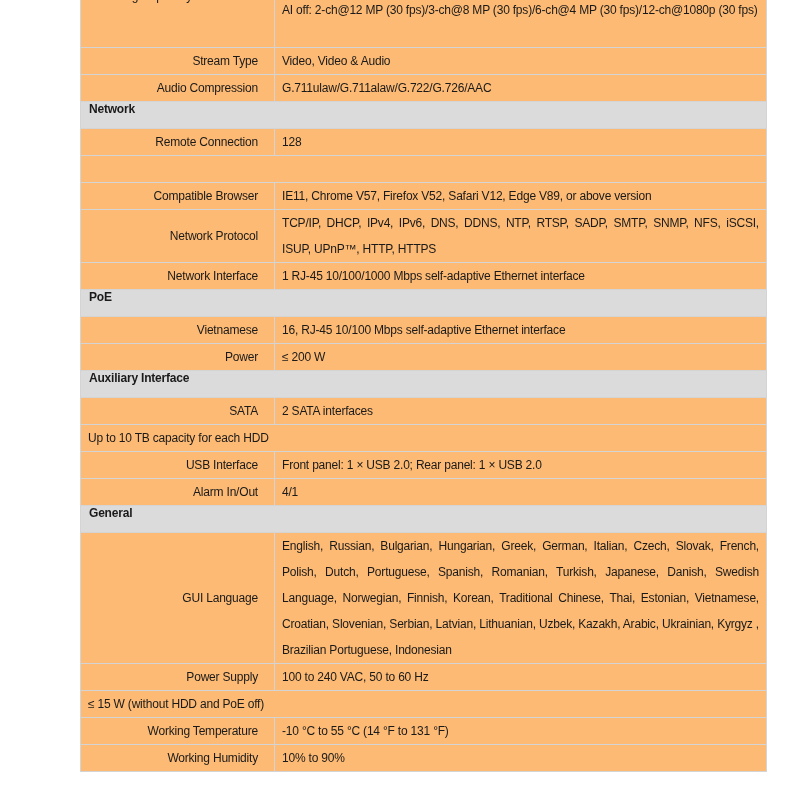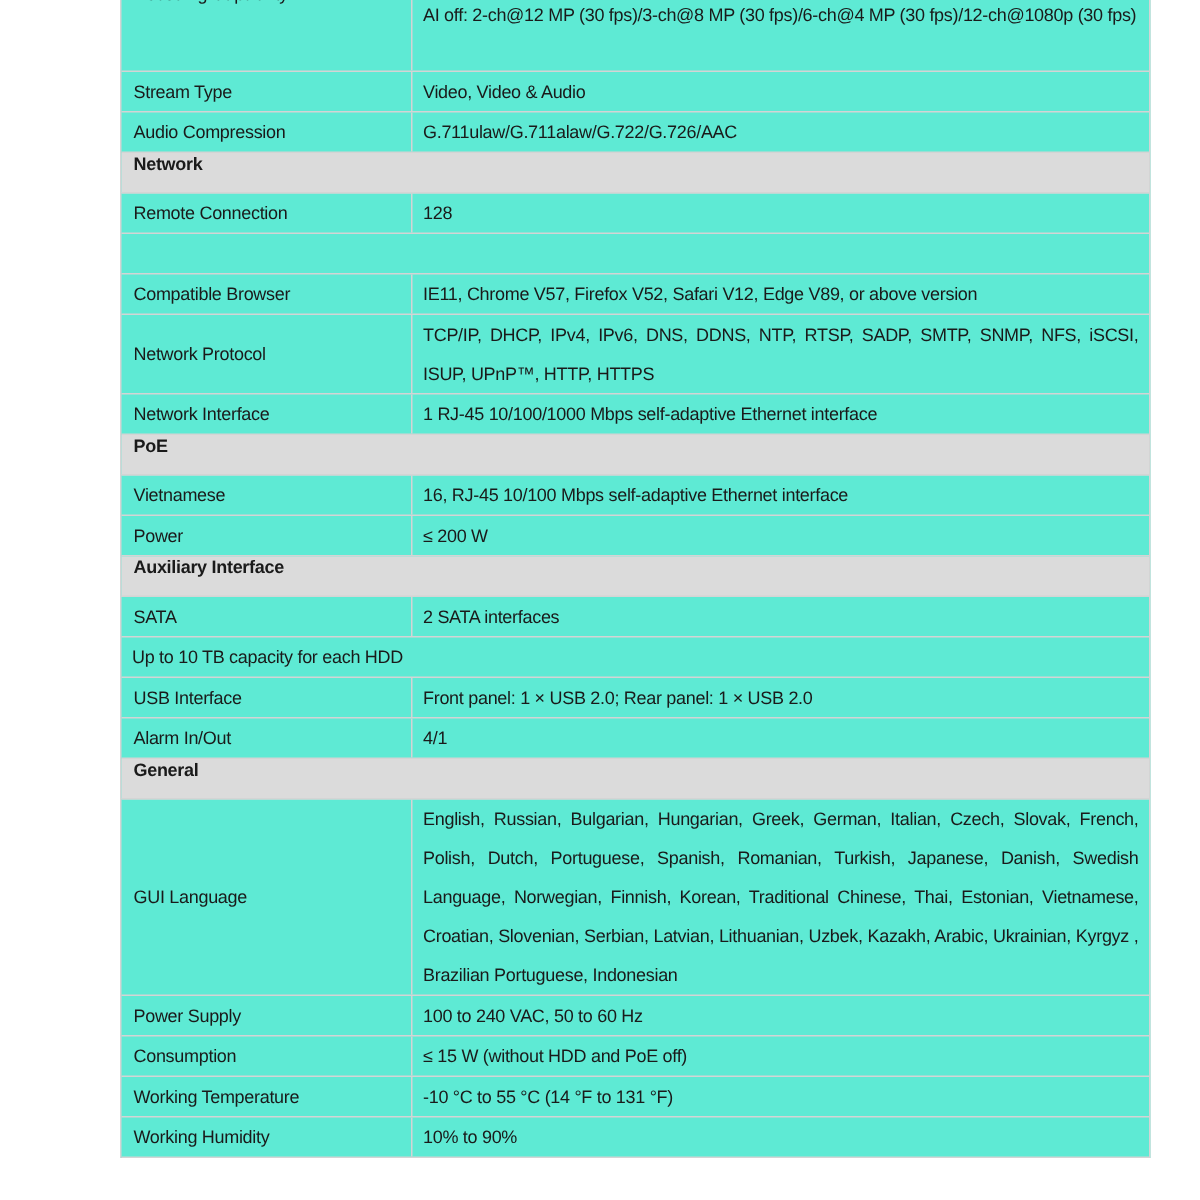--- a/index.html
+++ b/index.html
@@ -13,34 +13,35 @@
     width:800px;height:800px;overflow:hidden;background:var(--page-bg);
     font-family:"Liberation Sans","DejaVu Sans",sans-serif;
     font-size:12px;letter-spacing:-0.2px;color:var(--text);
     position:relative;
   }
   .spec-table{
     position:absolute;left:80px;top:0;width:687px;
     border-left:1px solid var(--border);
     border-right:1px solid var(--border);
     box-sizing:border-box;
-    background:#5eead4;
+    background:#fdba74;
   }
   .row{
     display:flex;
     border-bottom:1px solid var(--border);
     box-sizing:border-box;
     min-height:27px;
   }
   .row .label{
     flex:0 0 194px;width:194px;box-sizing:border-box;
     border-right:1px solid var(--border);
     display:flex;align-items:center;
     padding-left:8px;padding-right:16px;
     line-height:15px;
+    justify-content:flex-end;
   }
   .row .value{
     flex:1;min-width:0;box-sizing:border-box;
     padding:0 7px;
     line-height:26px;
   }
   .row.multi .value{
     text-align:justify;
   }
   .section-row{
@@ -165,23 +166,20 @@
       </div>
       <div class="value">English, Russian, Bulgarian, Hungarian, Greek, German, Italian, Czech, Slovak, French, Polish, Dutch, Portuguese, Spanish, Romanian, Turkish, Japanese, Danish, Swedish Language, Norwegian, Finnish, Korean, Traditional Chinese, Thai, Estonian, Vietnamese, Croatian, Slovenian, Serbian, Latvian, Lithuanian, Uzbek, Kazakh, Arabic, Ukrainian, Kyrgyz , Brazilian Portuguese, Indonesian</div>
     </div>
     <div class="row">
       <div class="label">
         <span>Power Supply</span>
       </div>
       <div class="value">100 to 240 VAC, 50 to 60 Hz</div>
     </div>
     <div class="row">
-      <div class="label">
-        <span>Consumption</span>
-      </div>
       <div class="value">≤ 15 W (without HDD and PoE off)</div>
     </div>
     <div class="row">
       <div class="label">
         <span>Working Temperature</span>
       </div>
       <div class="value">-10 °C to 55 °C (14 °F to 131 °F)</div>
     </div>
     <div class="row">
       <div class="label">

